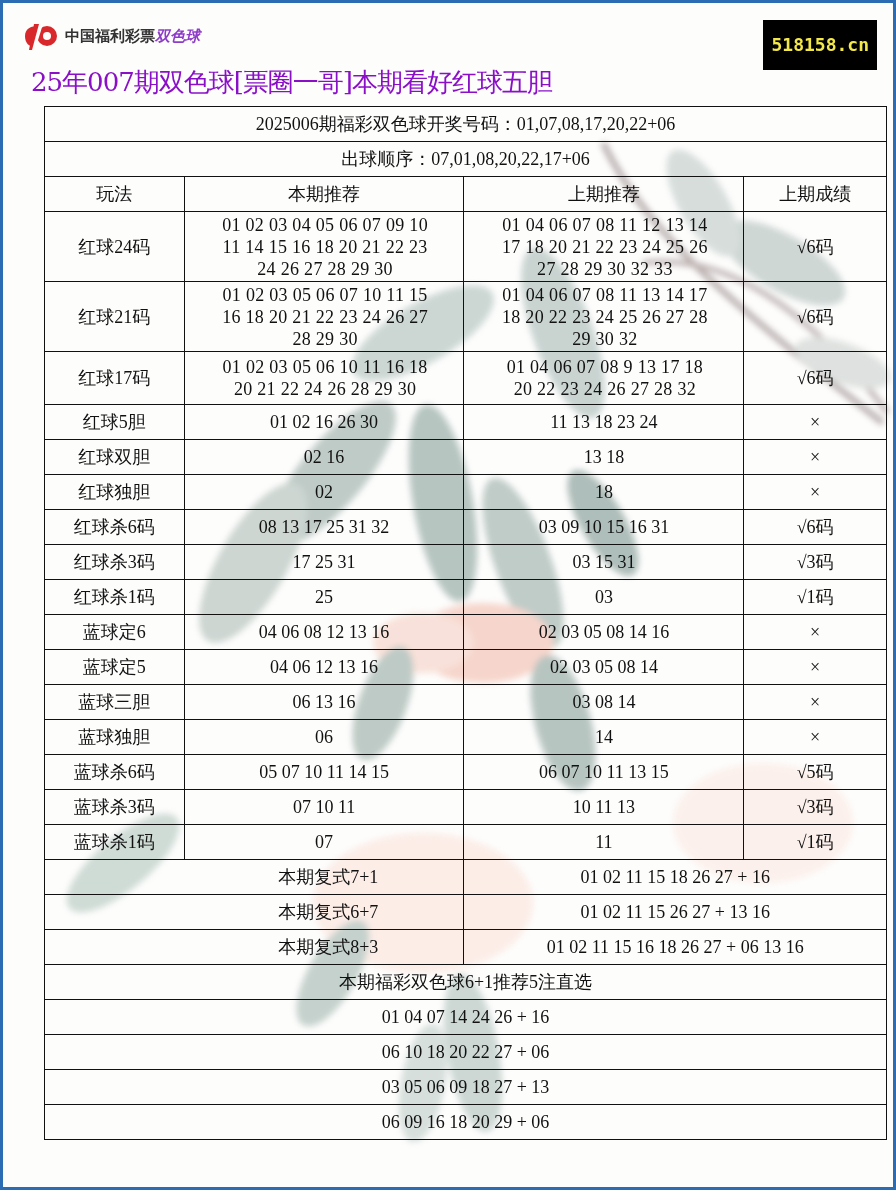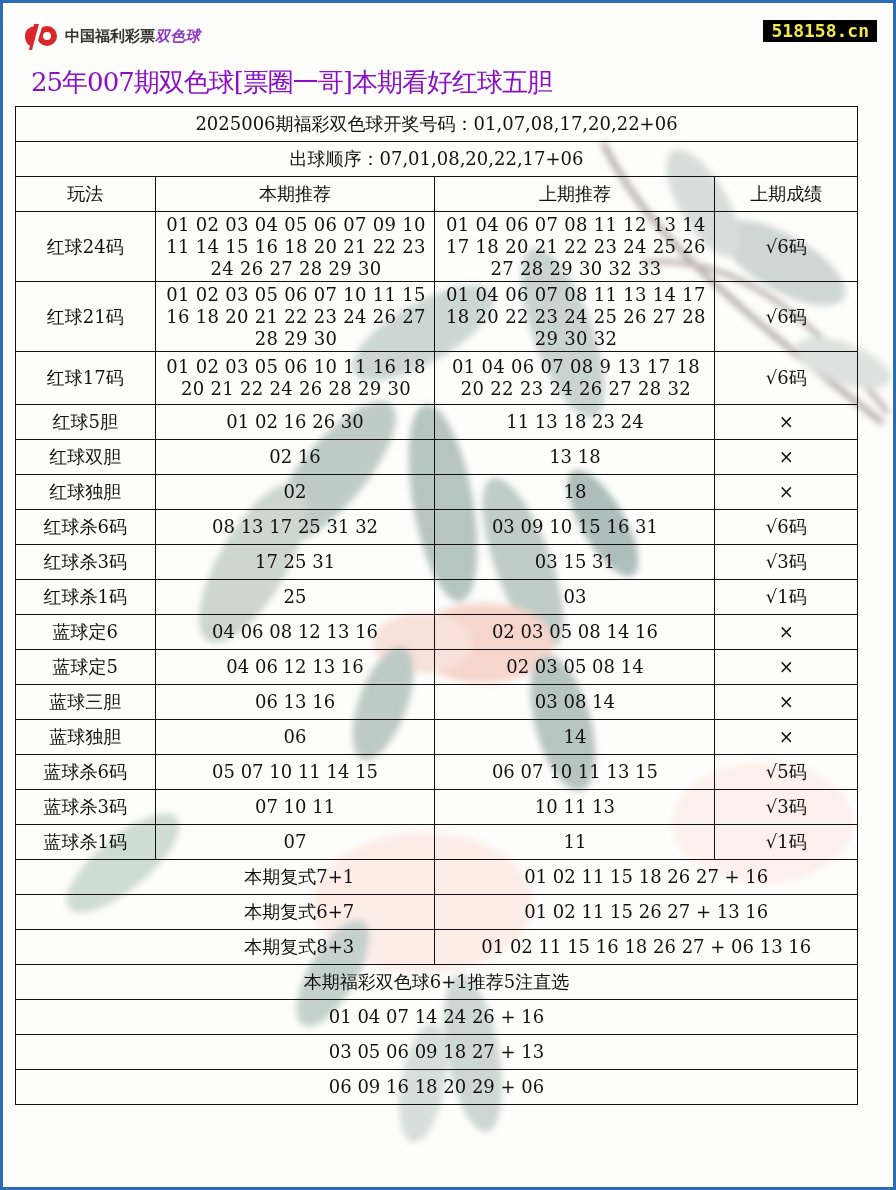--- a/index.html
+++ b/index.html
@@ -26,32 +26,33 @@
     font-weight: bold; font-size: 15px; color: #333; margin-left: 4px; letter-spacing: 0px;
   }
   .logo-text-2 {
     font-family: Liberation Sans, sans-serif;
     font-weight: bold; font-style: italic; font-size: 15px; color: #8e3cc8;
   }
   .site-badge {
     position: absolute; right: 16px; top: 17px;
     background: #000; color: #f3e84b;
     font-family: "DejaVu Sans Mono", "Liberation Mono", monospace;
-    font-weight: bold; font-size: 18px; padding: 0 8px; line-height: 22px;
+    font-weight: bold; font-size: 18px; padding: 14px 8px; line-height: 22px;
   }
   .title {
     position: absolute; left: 28px; top: 54px;
     font-size: 26px; color: #8a0fc7; line-height: 50px; white-space: nowrap;
     letter-spacing: -1px;
   }
   table.main {
-    position: absolute; left: 12px; top: 103px;
+    position: absolute; left: 41px; top: 103px;
     width: 843px; border-collapse: collapse;
     font-size: 18px; color: #111;
     background: transparent;
+    font-family: Liberation Serif, serif;
   }
   table.main td {
     border: 1.5px solid #111;
     text-align: center; vertical-align: middle;
     height: 35px; padding: 0 2px;
     line-height: 22px;
   }
   .col1 { width: 140px; }
   .col2 { width: 280px; }
   .col3 { width: 280px; }
@@ -267,20 +268,23 @@
       <td colspan="2">01 02 11 15 16 18 26 27 + 06 13 16</td>
     </tr>
 
     <tr>
       <td colspan="4">本期福彩双色球6+1推荐5注直选</td>
     </tr>
     <tr>
       <td colspan="4">01 04 07 14 24 26 + 16</td>
     </tr>
     <tr>
+      <td colspan="4">06 10 18 20 22 27 + 06</td>
+    </tr>
+    <tr>
       <td colspan="4">03 05 06 09 18 27 + 13</td>
     </tr>
     <tr>
       <td colspan="4">06 09 16 18 20 29 + 06</td>
     </tr>
   </tbody>
     </table>
 </div>
 
 </body></html>

